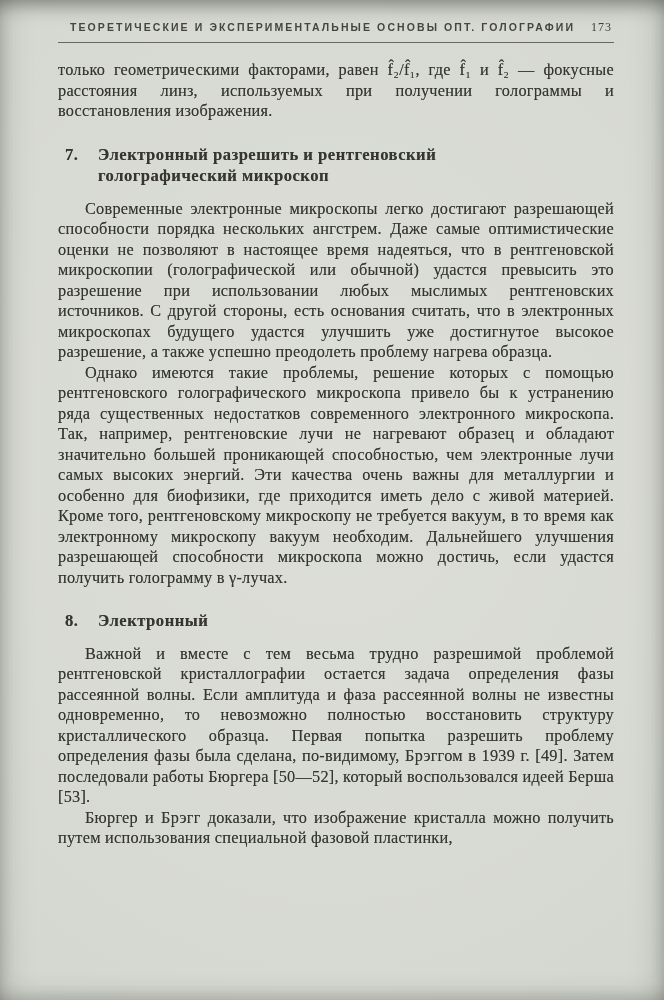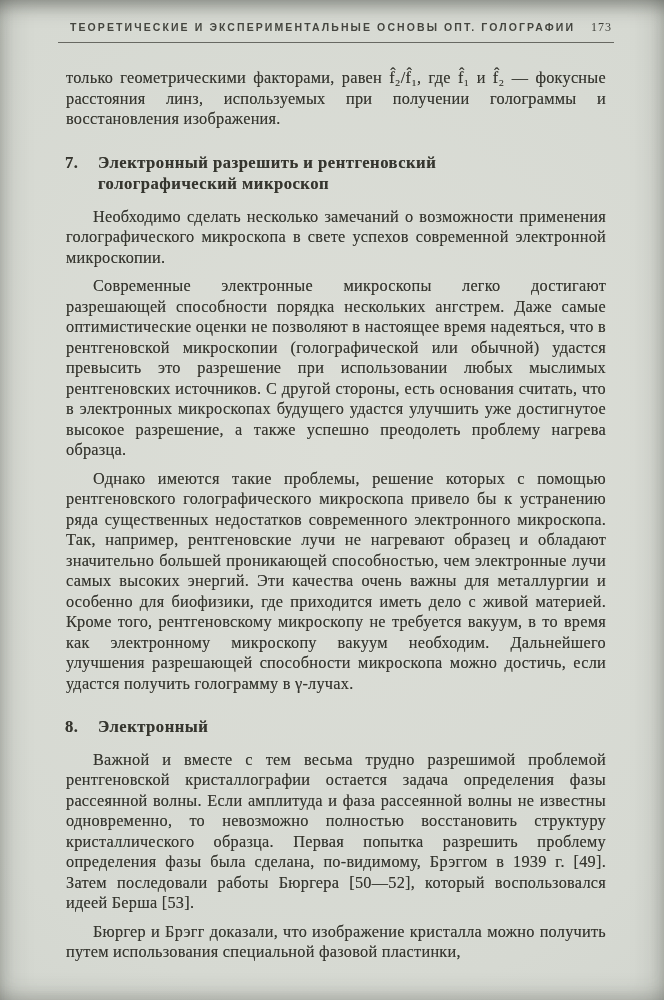--- a/index.html
+++ b/index.html
@@ -63,21 +63,21 @@
   
   .text-body {
     padding-top: 17px;
     font-size: 16.3px;
     line-height: 20.5px;
     letter-spacing: 0.25px;
     text-align: justify;
     text-shadow: 0 0 0.5px rgba(48, 48, 42, 0.55);
   }
   .text-body p {
-    margin: 8px;
+    margin: 0;
     text-indent: 27px;
   }
   .text-body p.continuation {
     text-indent: 0;
   }
   
   .section-heading {
     display: flex;
     align-items: flex-start;
     margin: 22px 0 12px 0;
@@ -111,21 +111,20 @@
 
   <div class="text-body">
 
     <p class="continuation">только геометрическими факторами, равен f̂₂/f̂₁, где f̂₁ и f̂₂ — фокусные расстояния линз, используемых при получении голограммы и восстановления изображения.</p>
 
     <div class="section-heading">
       <span class="section-number">7.</span>
       <span class="section-title">Электронный разрешить и рентгеновский голографический микроскоп</span>
     </div>
 
-    <p>Необходимо сделать несколько замечаний о возможности применения голографического микроскопа в свете успехов современной электронной микроскопии.</p>
 
     <p>Современные электронные микроскопы легко достигают разрешающей способности порядка нескольких ангстрем. Даже самые оптимистические оценки не позволяют в настоящее время надеяться, что в рентгеновской микроскопии (голографической или обычной) удастся превысить это разрешение при использовании любых мыслимых рентгеновских источников. С другой стороны, есть основания считать, что в электронных микроскопах будущего удастся улучшить уже достигнутое высокое разрешение, а также успешно преодолеть проблему нагрева образца.</p>
 
     <p>Однако имеются такие проблемы, решение которых с помощью рентгеновского голографического микроскопа привело бы к устранению ряда существенных недостатков современного электронного микроскопа. Так, например, рентгеновские лучи не нагревают образец и обладают значительно большей проникающей способностью, чем электронные лучи самых высоких энергий. Эти качества очень важны для металлургии и особенно для биофизики, где приходится иметь дело с живой материей. Кроме того, рентгеновскому микроскопу не требуется вакуум, в то время как электронному микроскопу вакуум необходим. Дальнейшего улучшения разрешающей способности микроскопа можно достичь, если удастся получить голограмму в γ-лучах.</p>
 
     <div class="section-heading">
       <span class="section-number">8.</span>
       <span class="section-title">Электронный</span>
     </div>
 

